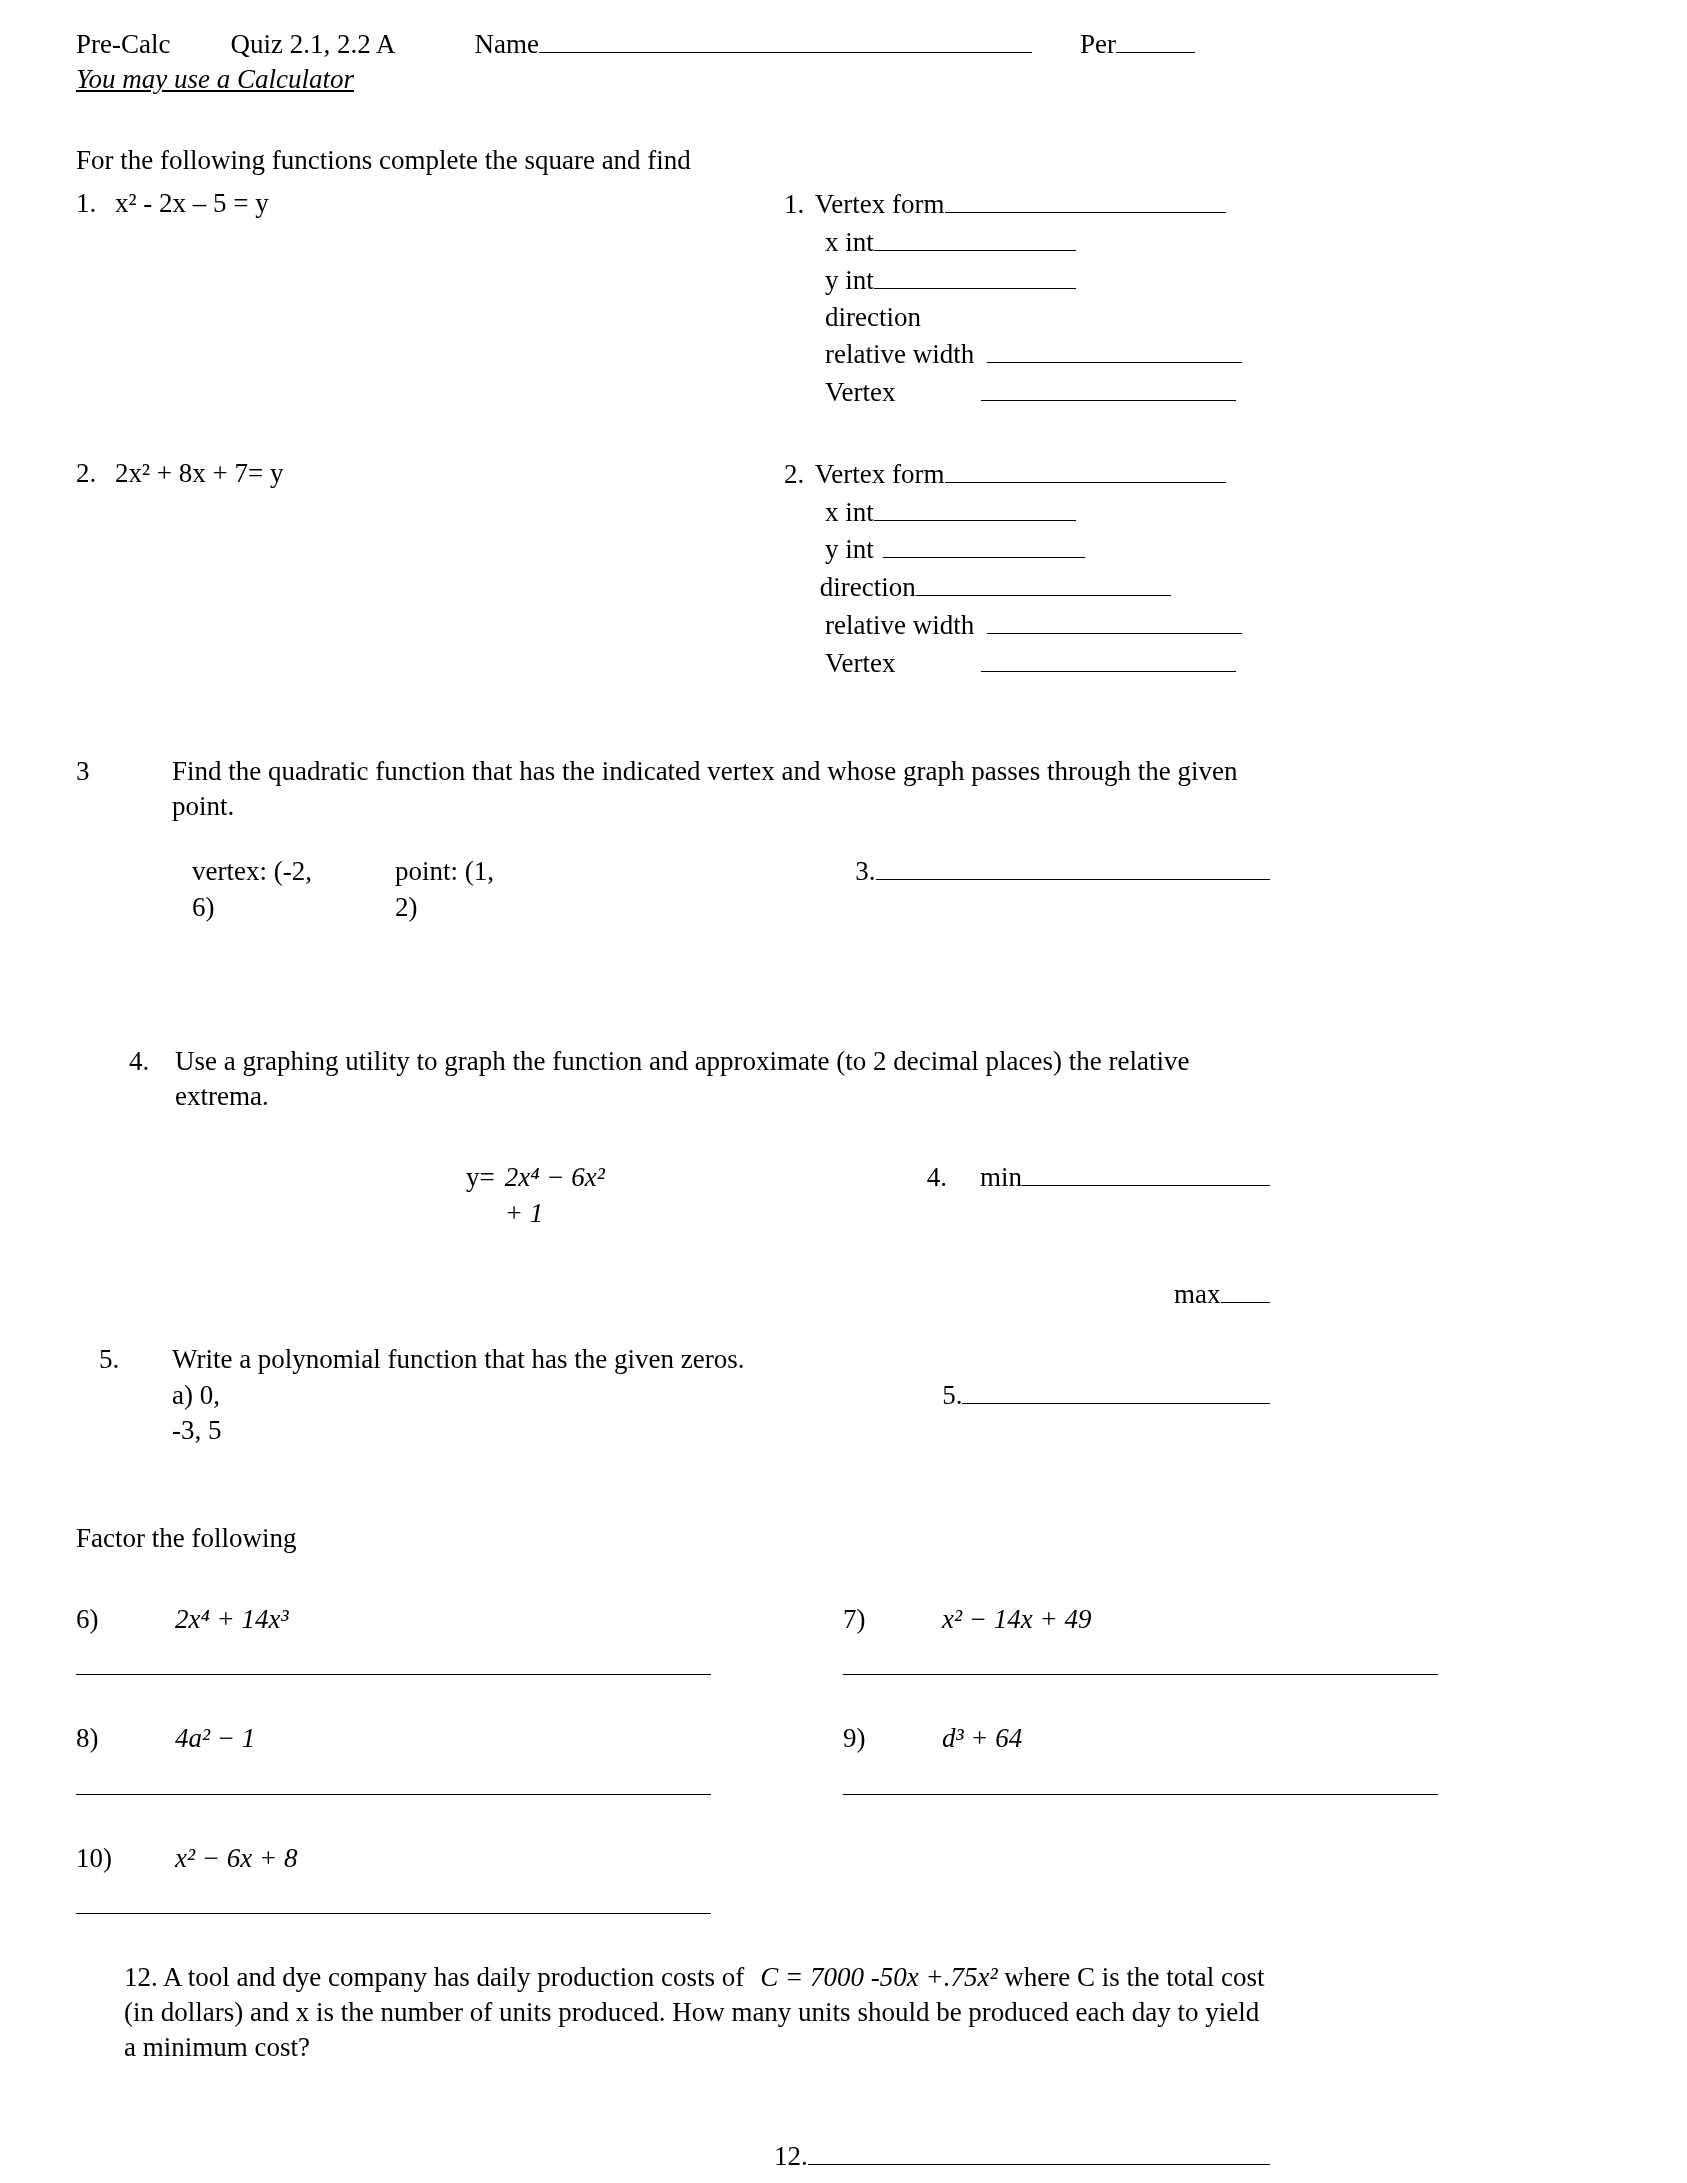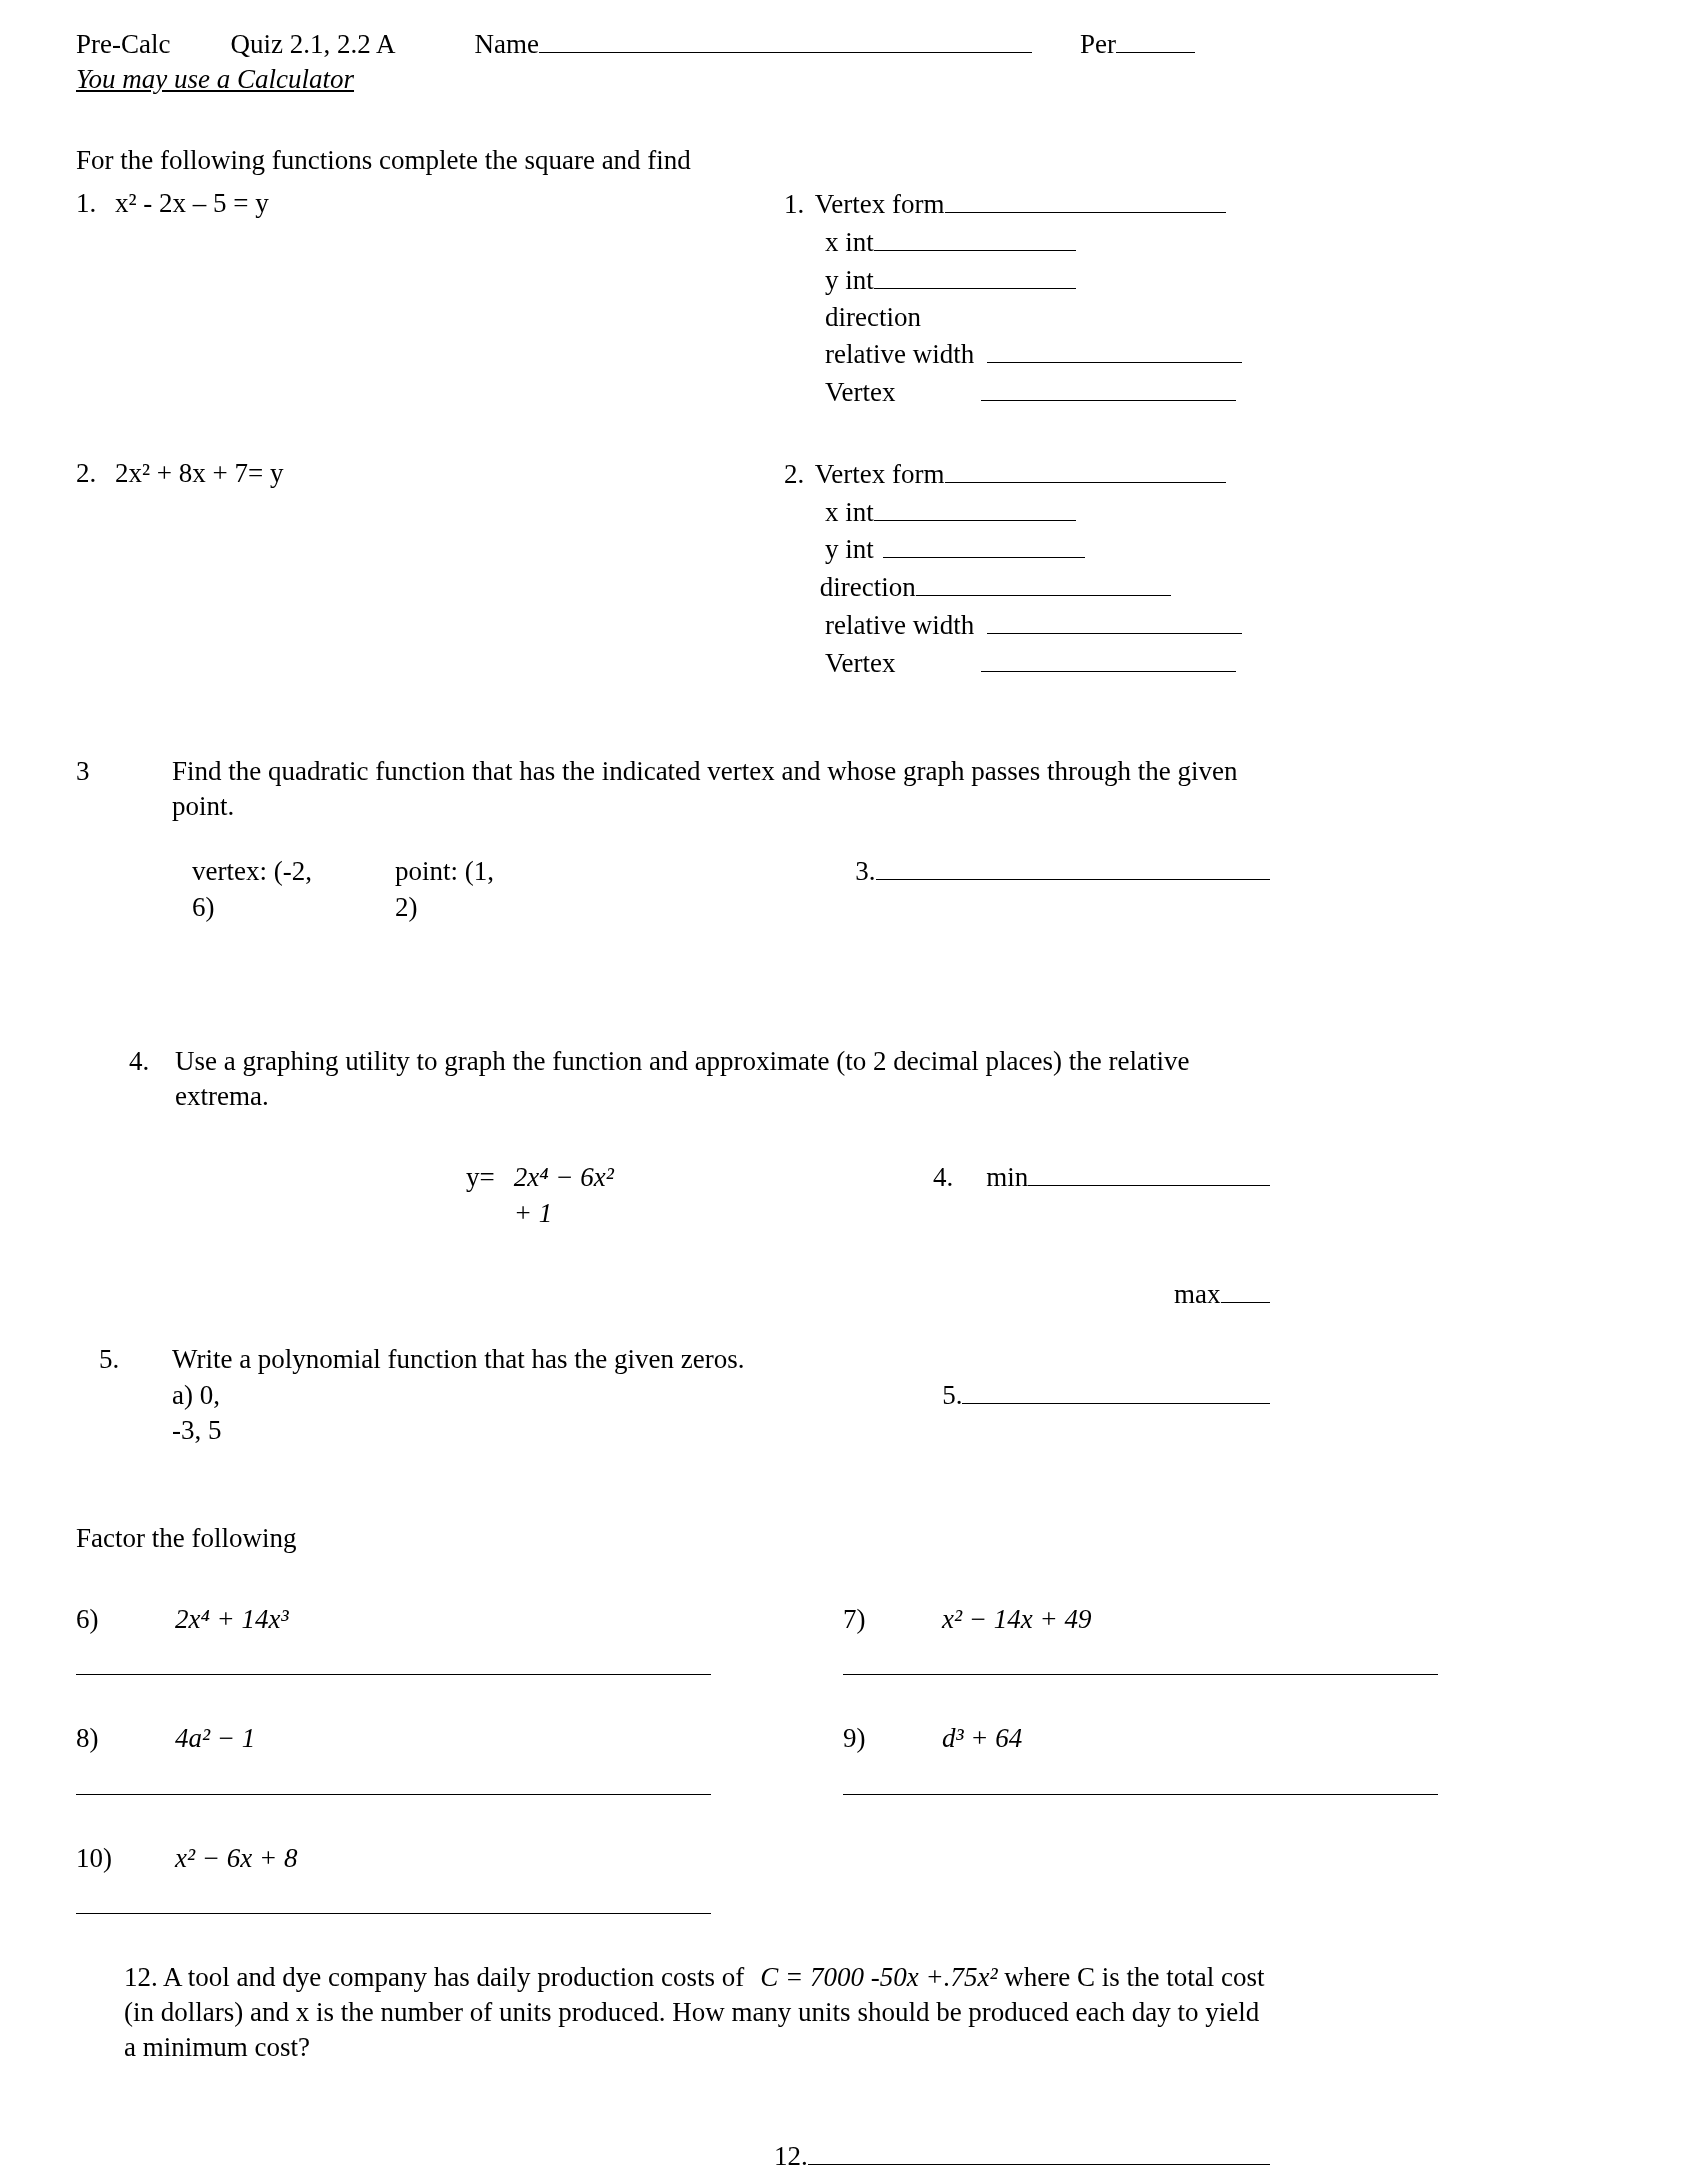--- a/index.html
+++ b/index.html
@@ -188,21 +188,21 @@
 
   <div class="spacer-180"></div>
 
   <div class="row">
     <span style="margin-left:53px; width:46px; flex:none;">4.</span>
     <span>Use a graphing utility to graph the function and approximate (to 2 decimal places) the relative extrema.</span>
   </div>
 
   <div class="row mt-lg">
     <span style="margin-left:390px;">y=</span>
-    <span class="mathit" style="margin-left:19px;">2x⁴ − 6x² + 1</span>
+    <span class="mathit" style="margin-left:10px;">2x⁴ − 6x² + 1</span>
     <span style="margin-left:318px;">4.</span>
     <span style="margin-left:33px;">min</span>
       <span class="ans-line line-520"></span>
   </div>
 
   <div class="row mt-lg">
     <span style="margin-left:1098px;">max</span>
       <span class="ans-line line-520"></span>
   </div>
 

